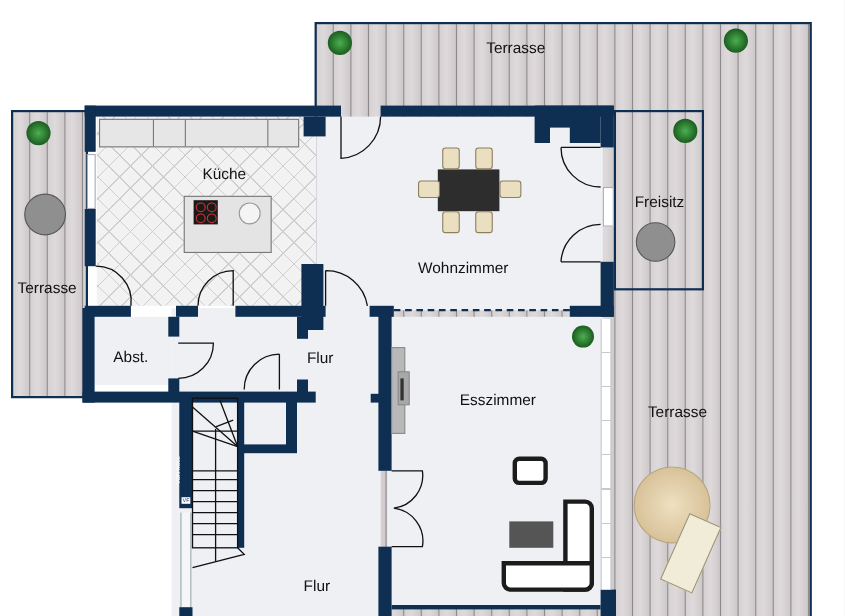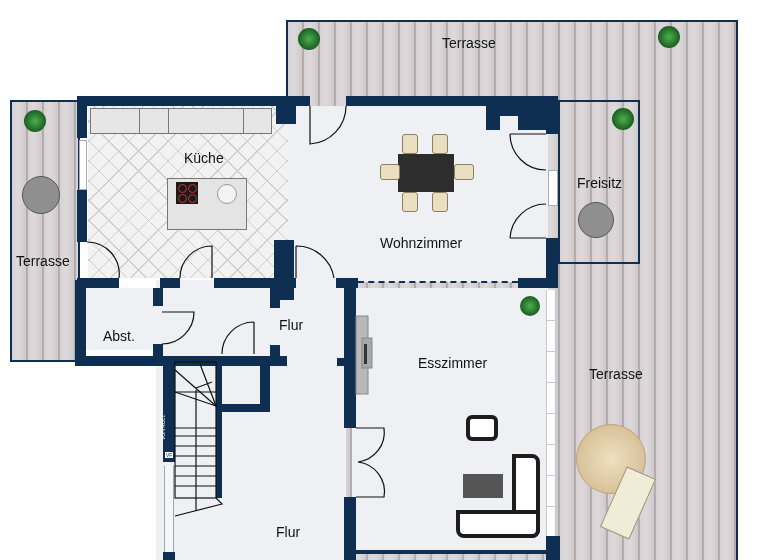--- a/index.html
+++ b/index.html
@@ -157,19 +157,19 @@
 <div class="abs" style="left:612px; top:108px; width:22px; height:22px; border-radius:50%; background:radial-gradient(circle,#4caf50 0,#1b5e20 70%);"></div>
 <div class="abs" style="left:24px; top:110px; width:22px; height:22px; border-radius:50%; background:radial-gradient(circle,#4caf50 0,#1b5e20 70%);"></div>
 <div class="abs" style="left:520px; top:296px; width:20px; height:20px; border-radius:50%; background:radial-gradient(circle,#4caf50 0,#1b5e20 70%);"></div>
 
 <div class="label" style="left:442px; top:35px;">Terrasse</div>
 <div class="label" style="left:16px; top:253px;">Terrasse</div>
 <div class="label" style="left:589px; top:366px;">Terrasse</div>
 <div class="label" style="left:184px; top:150px;">Küche</div>
 <div class="label" style="left:380px; top:235px;">Wohnzimmer</div>
 <div class="label" style="left:577px; top:175px;">Freisitz</div>
-<div class="label" style="left:103px; top:328px;">Abst.</div>
+<div class="label" style="left:103px; top:316px;">Abst.</div>
 <div class="label" style="left:279px; top:317px;">Flur</div>
 <div class="label" style="left:418px; top:355px;">Esszimmer</div>
 <div class="label" style="left:276px; top:524px;">Flur</div>
 
 <div class="abs" style="left:160px; top:440px; font-size:5px; color:#fff; transform:rotate(-90deg); transform-origin:left top; white-space:nowrap;">VON ROLL</div>
 <div class="abs" style="left:165px; top:452px; font-size:5px; color:#0e2e52; background:#fff; padding:0 1px;">VF</div>
 
 </body></html>

